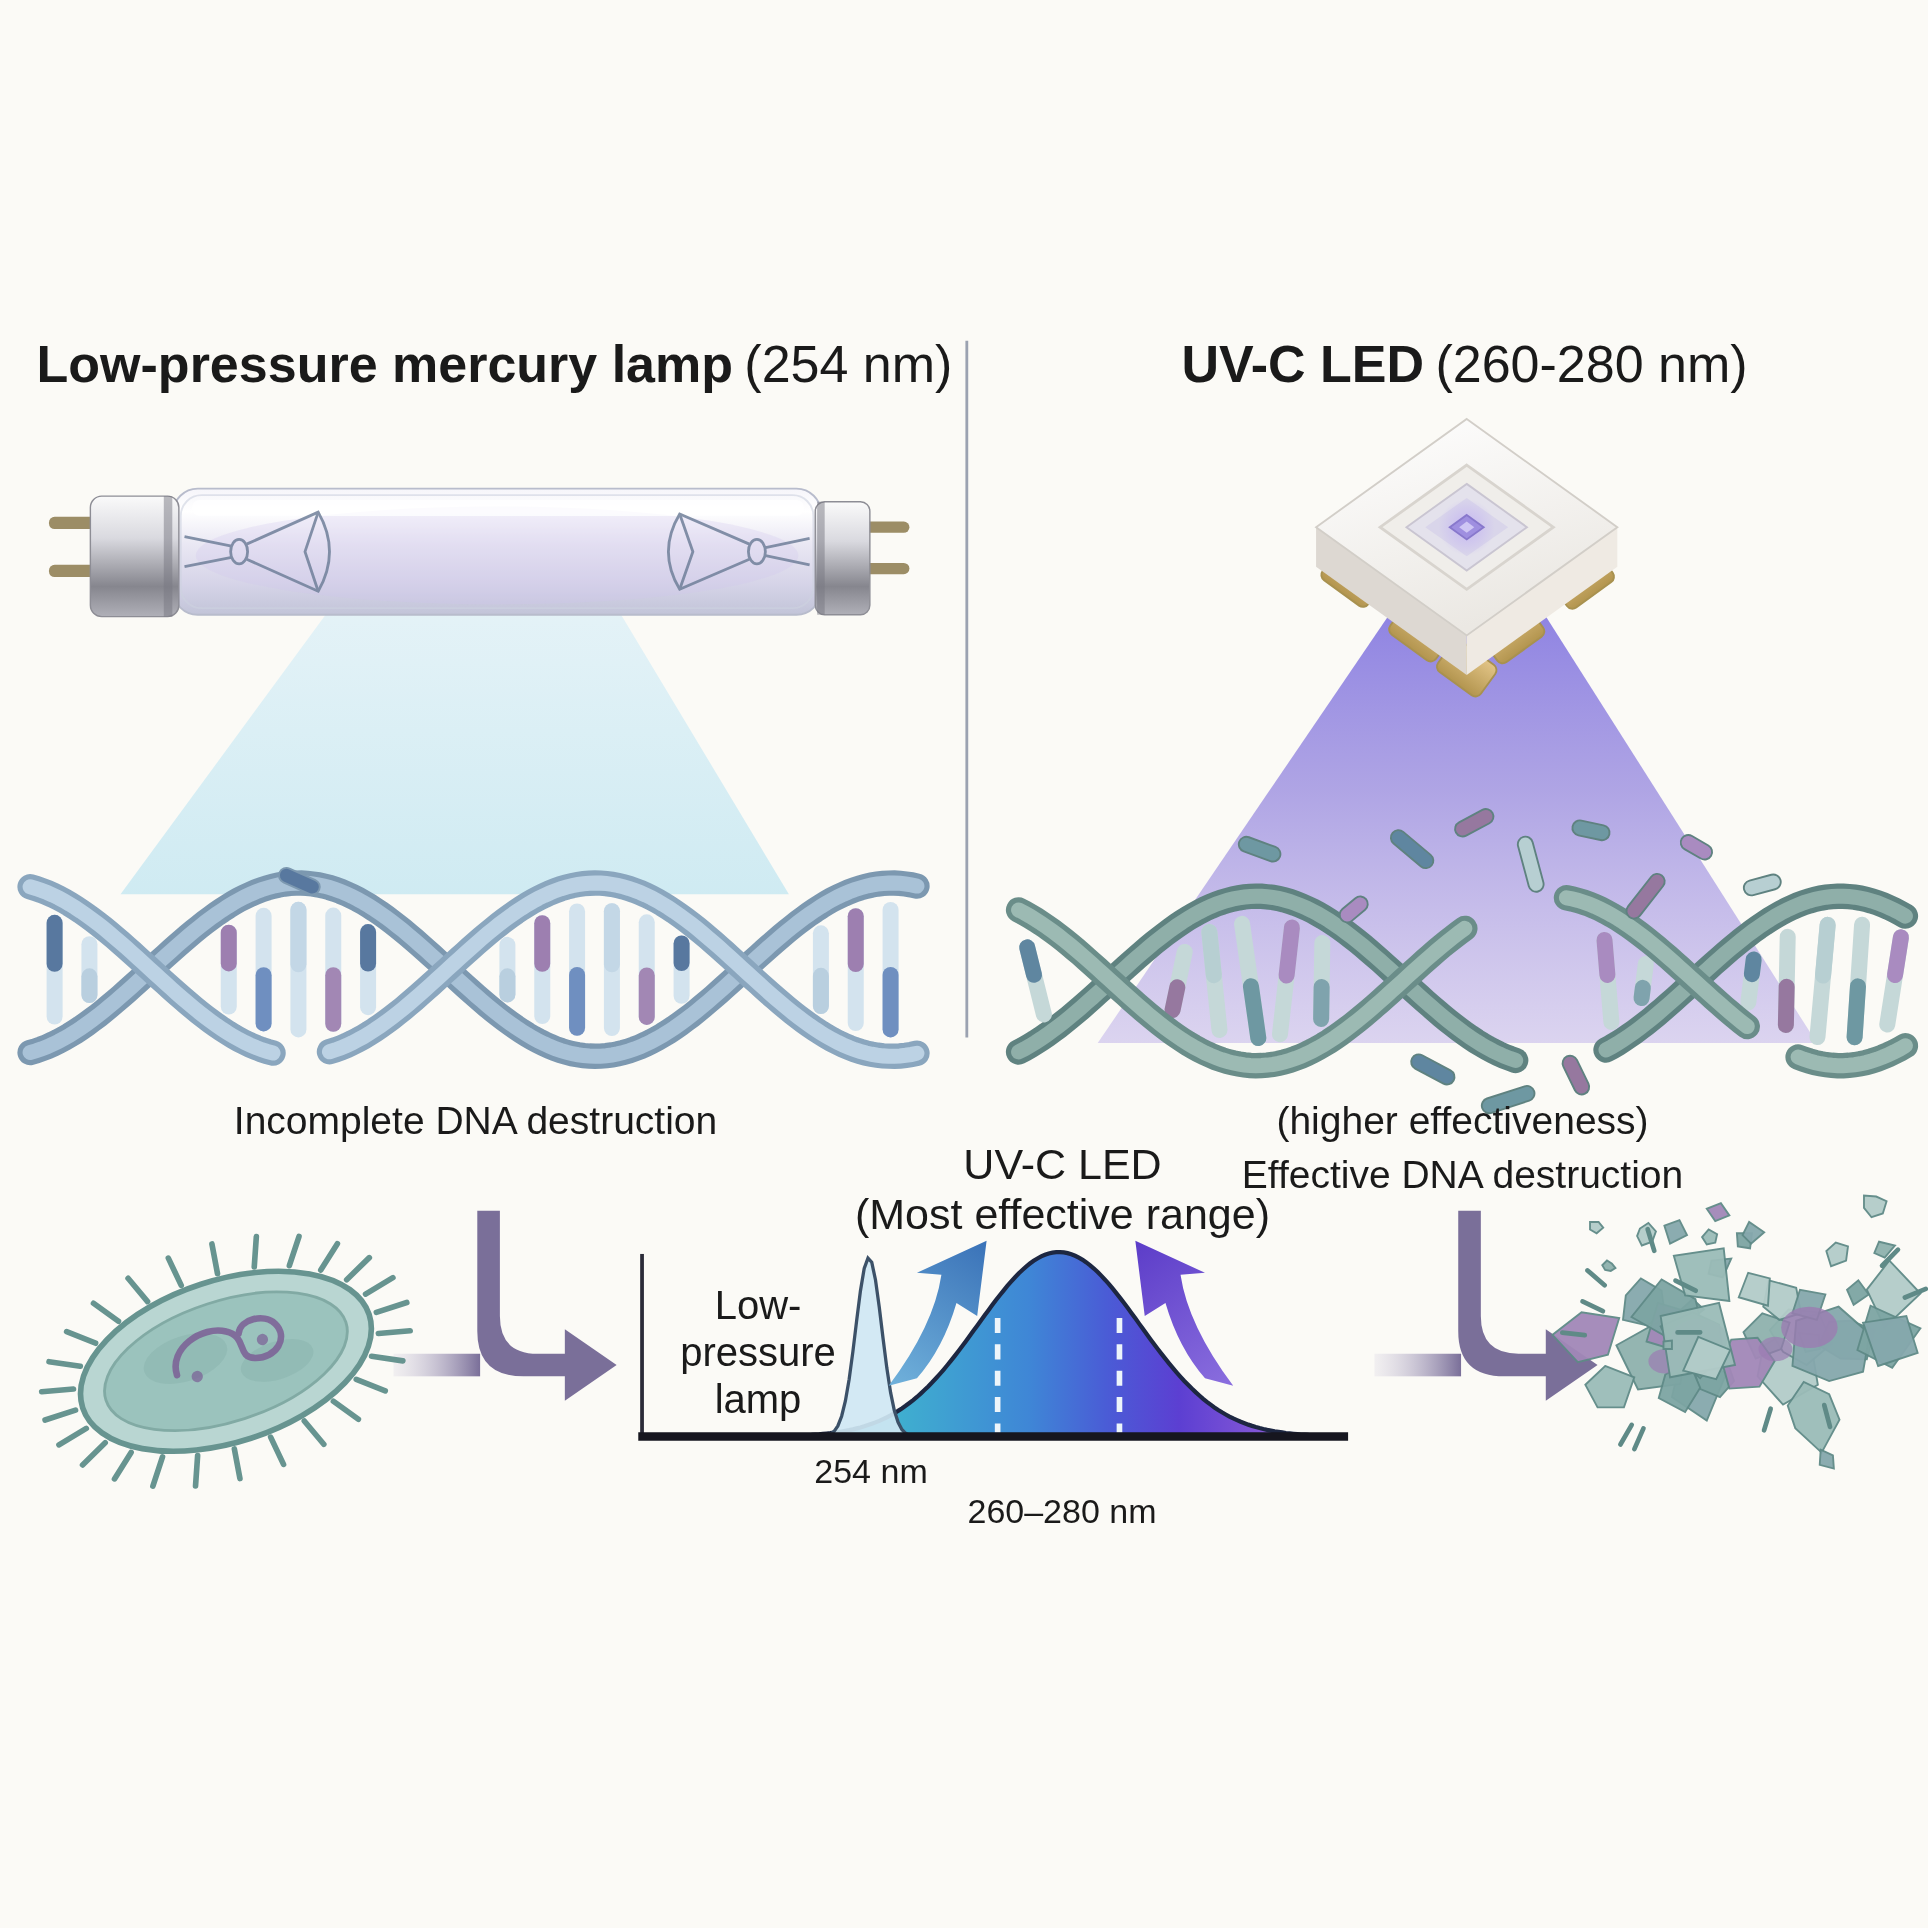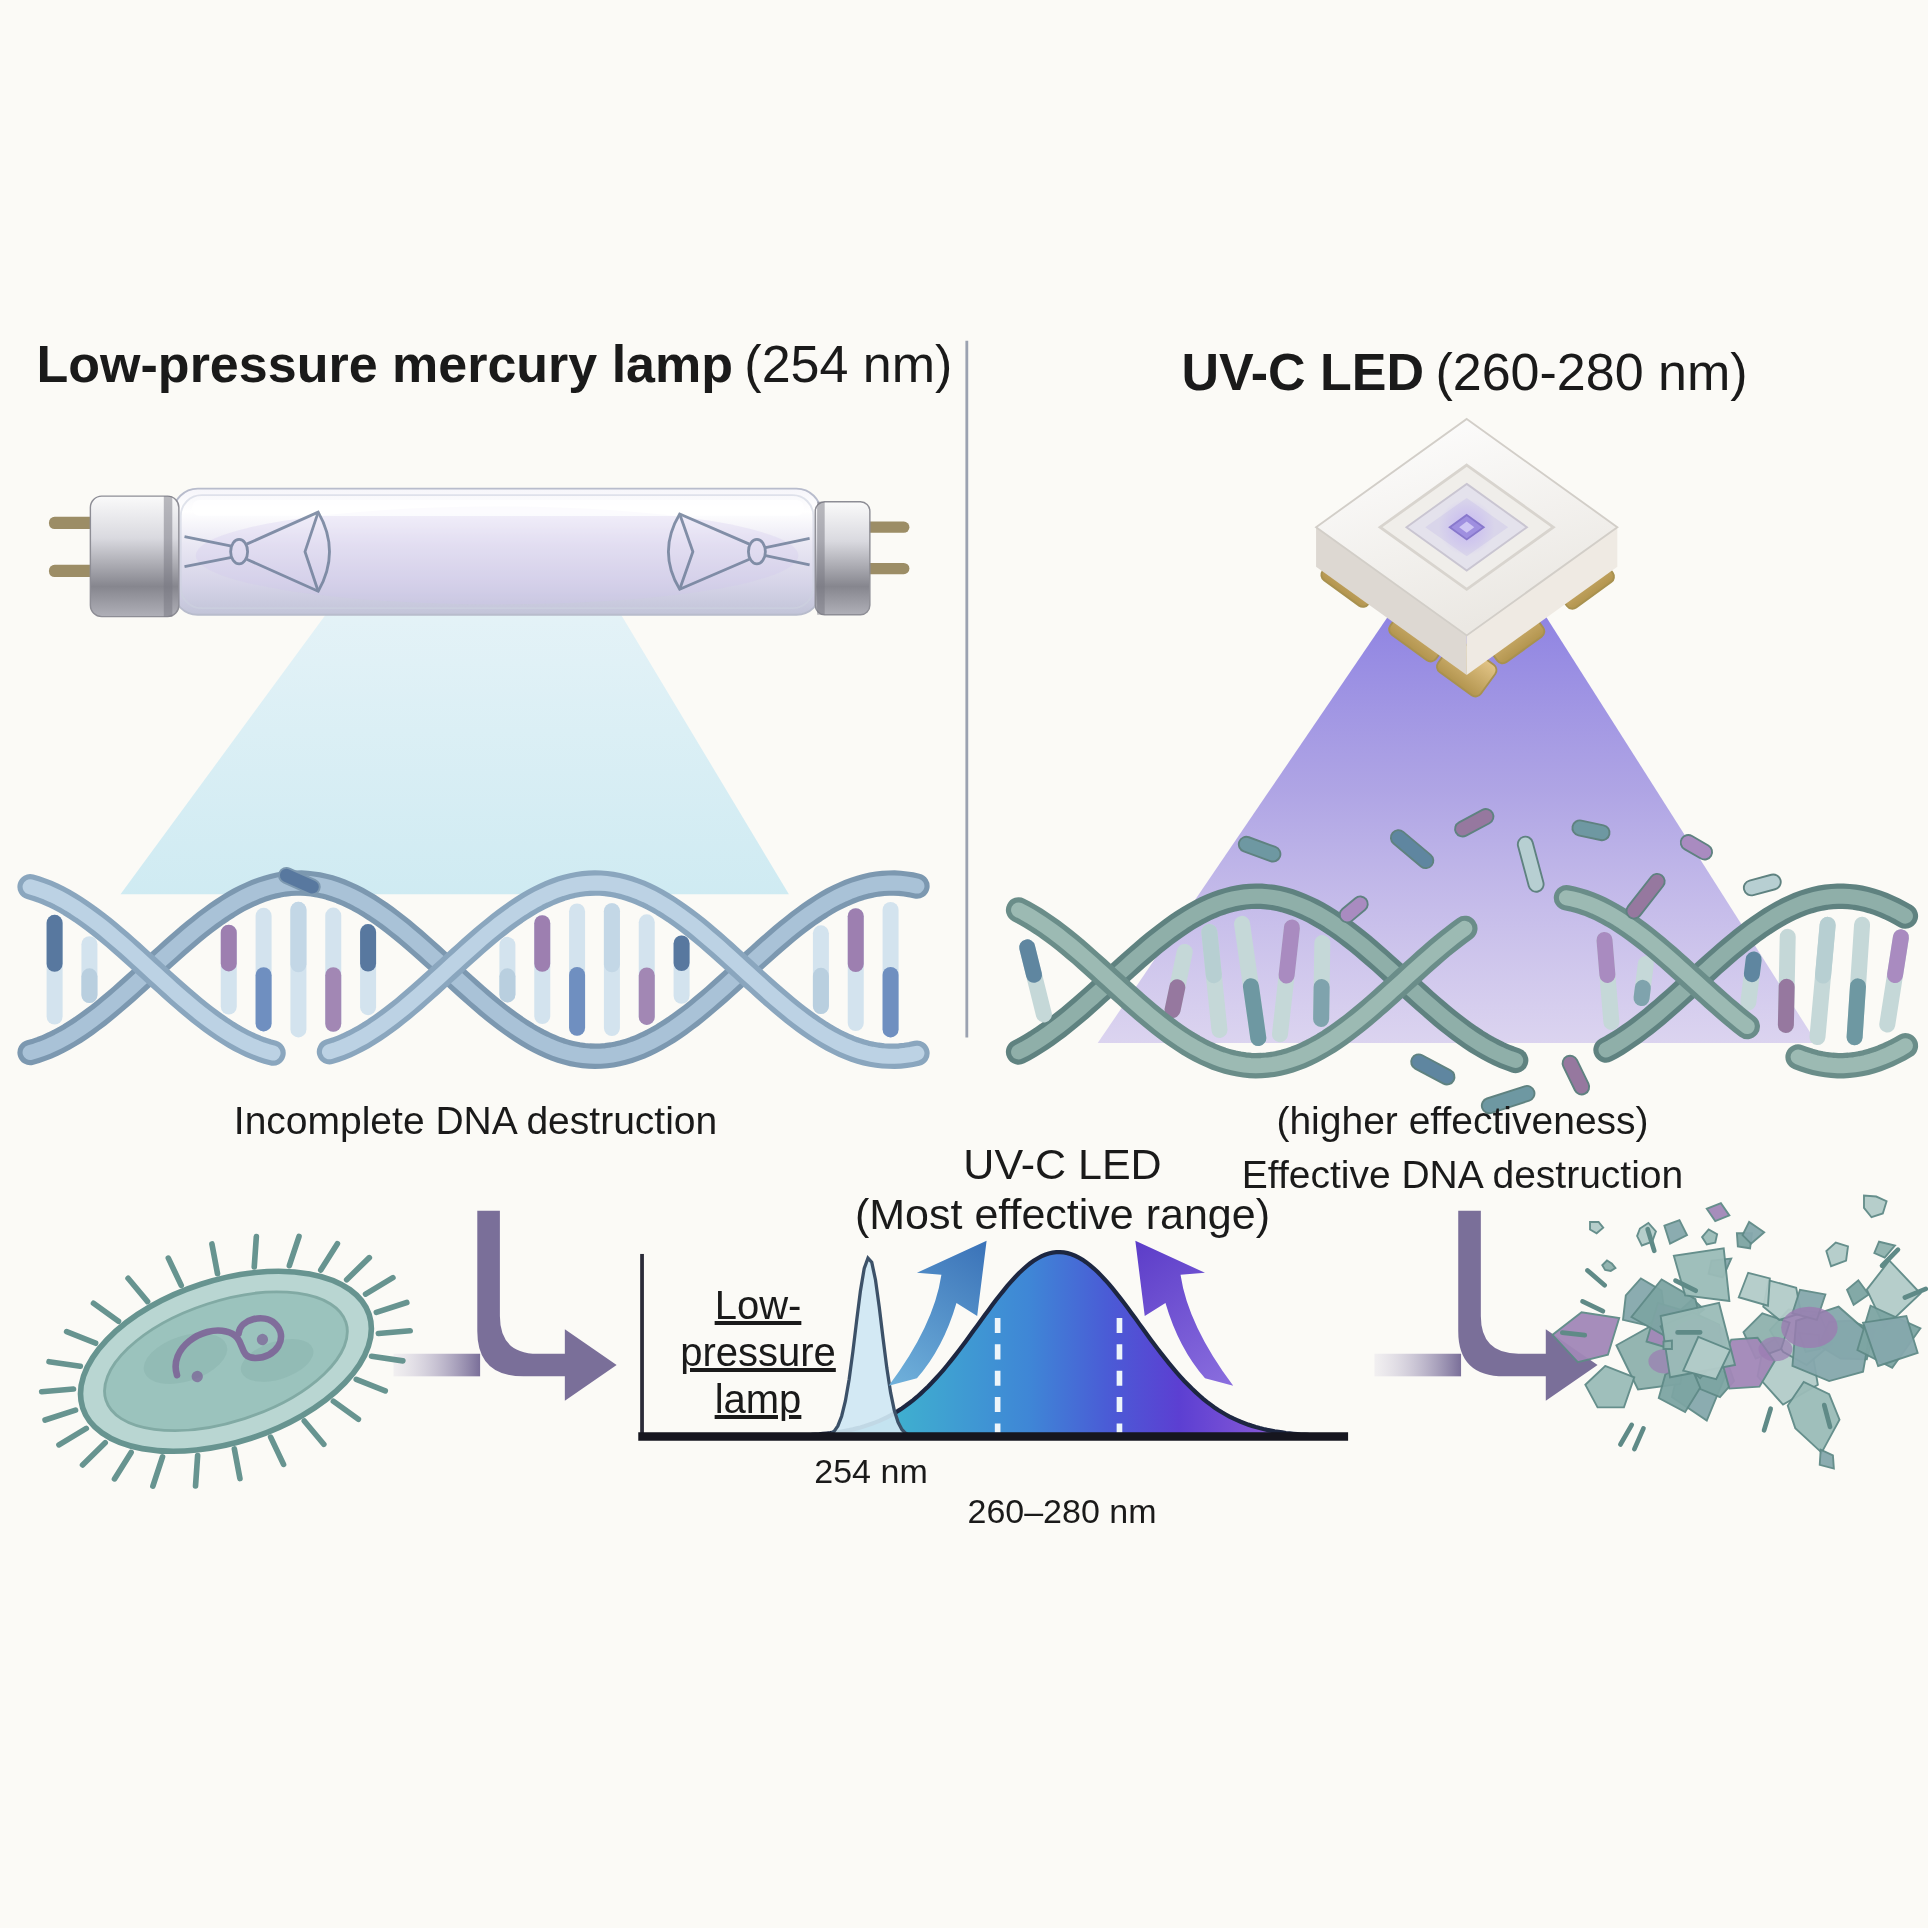--- a/index.html
+++ b/index.html
@@ -431,38 +431,38 @@
         <line x1="1702.683632106292" y1="1392.79760835647" x2="1681.0188813994362" y2="1382.4710127504734" stroke="#5f8a87" stroke-width="5" stroke-linecap="round"></line>
         <line x1="1937.7887905484422" y1="1492.5619620287991" x2="1943.9581316636177" y2="1515.7554790153324" stroke="#5f8a87" stroke-width="5" stroke-linecap="round"></line>
         <line x1="1733.2576470933345" y1="1513.5926643139924" x2="1721.2618485962307" y2="1534.3796991775048" stroke="#5f8a87" stroke-width="5" stroke-linecap="round"></line>
         <line x1="1999.2124413625188" y1="1344.4994051166514" x2="2016.094378759867" y2="1327.4406774468625" stroke="#5f8a87" stroke-width="5" stroke-linecap="round"></line>
       </g>
   </svg>
 
   <div class="txt title" style="left:23.5px;top:335px;width:942px;">
     <span>Low-pressure mercury lamp</span><span class="paren">(254 nm)</span>
   </div>
-  <div class="txt title" style="left:1036px;top:343px;width:857px;">
+  <div class="txt title" style="left:1036px;top:335px;width:857px;">
     <span>UV-C LED</span><span class="paren">(260-280 nm)</span>
   </div>
 
   <div class="txt caption" style="left:99px;top:1094px;width:753px;">
     <div>Incomplete DNA destruction</div>
   </div>
   <div class="txt caption" style="left:1086px;top:1094px;width:753px;">
     <div>(higher effectiveness)</div>
     <div>Effective DNA destruction</div>
   </div>
 
   <div class="txt chart-title" style="left:780px;top:1139px;width:565px;">
     <div>UV-C LED</div>
     <div>(Most effective range)</div>
   </div>
 
-  <div class="txt chart-series-label" style="left:638px;top:1282px;width:240px;text-decoration:underline;">
+  <div class="txt chart-series-label" style="left:638px;top:1282px;width:240px;">
     <div>Low-pressure</div>
     <div>lamp</div>
   </div>
 
   <div class="txt tick" style="left:777px;top:1452px;width:188px;">254 nm</div>
   <div class="txt tick" style="left:921px;top:1492px;width:282px;">260–280 nm</div>
 </div>
 
 
 </body></html>

